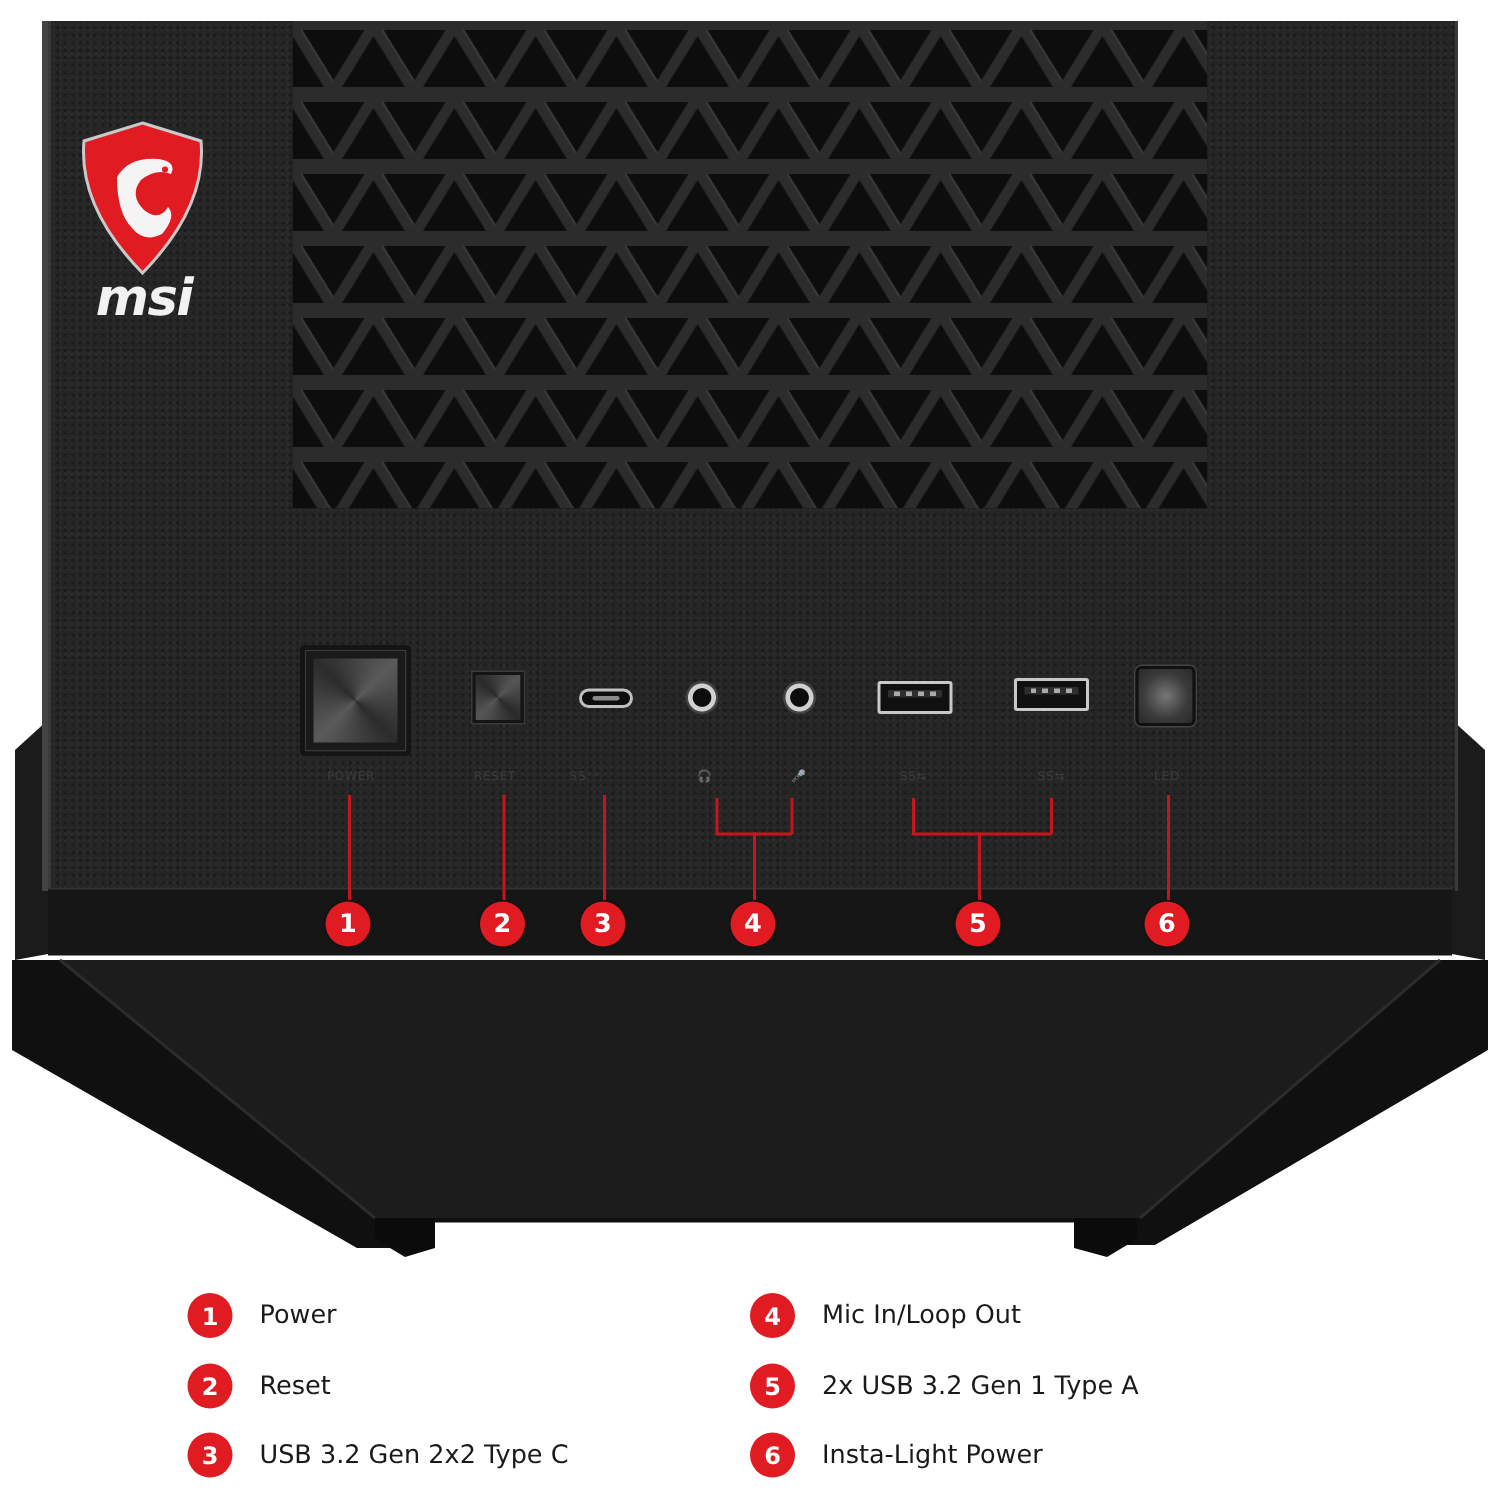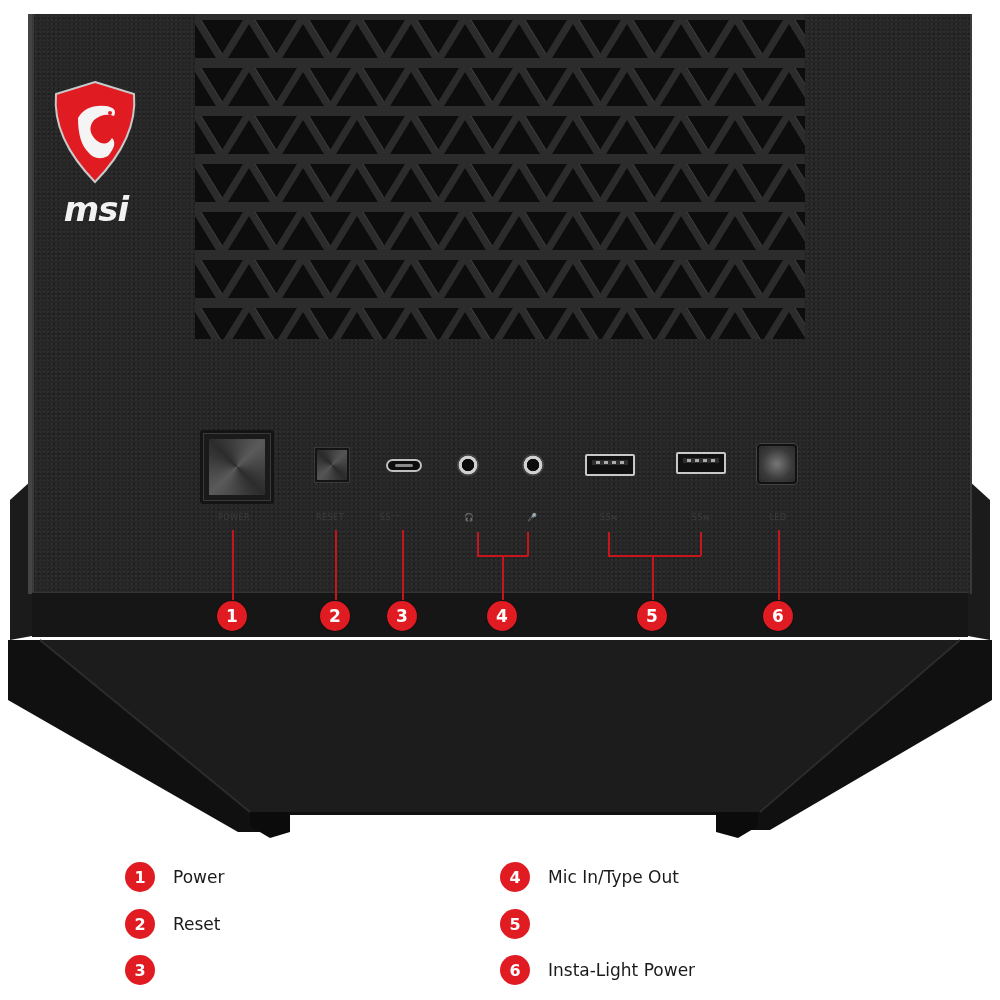--- a/index.html
+++ b/index.html
@@ -23,21 +23,21 @@
 
   
   .grille {
     position: absolute; left: 195px; top: 14px; width: 610px; height: 325px;
     overflow: hidden; background: #1f1f1f;
   }
   .grille svg { display: block; }
 
   
   .logo { position: absolute; left: 48px; top: 78px; width: 95px; height: 150px; }
-  .logo-word { position: absolute; left: 50px; top: 189px; width: 92px; text-align: center;
+  .logo-word { position: absolute; left: 50px; top: 179px; width: 92px; text-align: center;
     font-family: "DejaVu Sans", sans-serif; font-weight: bold; font-style: italic; font-size: 34px; color: #f2f2f2; letter-spacing: -1px; }
 
   
   .io { position: absolute; }
   .btn-power { left: 200px; top: 430px; width: 68px; height: 68px; border: 3px solid #141414; border-radius: 3px; background: #1a1a1a; box-shadow: inset 0 0 0 1px #3a3a3a; }
   .btn-power .cap { position: absolute; left: 6px; top: 6px; width: 56px; height: 56px;
     background: conic-gradient(from 45deg, #5a5a5a, #2c2c2c, #5a5a5a, #2c2c2c, #5a5a5a); }
   .btn-reset { left: 315px; top: 448px; width: 30px; height: 30px; border: 2px solid #141414; background: conic-gradient(from 45deg, #555, #2a2a2a, #555, #2a2a2a, #555); box-shadow: 0 0 0 1px #3a3a3a; }
   .port-typec { left: 386px; top: 459px; width: 36px; height: 13px; border: 2px solid #bfbfbf; border-radius: 8px; background: #0d0d0d; box-sizing: border-box; }
   .port-typec::after { content: ""; position: absolute; left: 7px; top: 3px; width: 18px; height: 3px; background: #8a8a8a; border-radius: 2px; }
@@ -171,25 +171,27 @@
   <div class="legend-item" style="left:125px;top:3px">
     <div class="legend-badge">1</div>
     <div class="legend-text">Power</div>
   </div>
   <div class="legend-item" style="left:125px;top:50px">
     <div class="legend-badge">2</div>
     <div class="legend-text">Reset</div>
   </div>
   <div class="legend-item" style="left:125px;top:96px">
     <div class="legend-badge">3</div>
+    <div class="legend-text">USB 3.2 Gen 2x2 Type C</div>
   </div>
   <div class="legend-item" style="left:500px;top:3px">
     <div class="legend-badge">4</div>
-    <div class="legend-text">Mic In/Type Out</div>
+    <div class="legend-text">Mic In/Loop Out</div>
   </div>
   <div class="legend-item" style="left:500px;top:50px">
     <div class="legend-badge">5</div>
+    <div class="legend-text">2x USB 3.2 Gen 1 Type A</div>
   </div>
   <div class="legend-item" style="left:500px;top:96px">
     <div class="legend-badge">6</div>
     <div class="legend-text">Insta-Light Power</div>
   </div>
 </div>
 
 </body></html>

